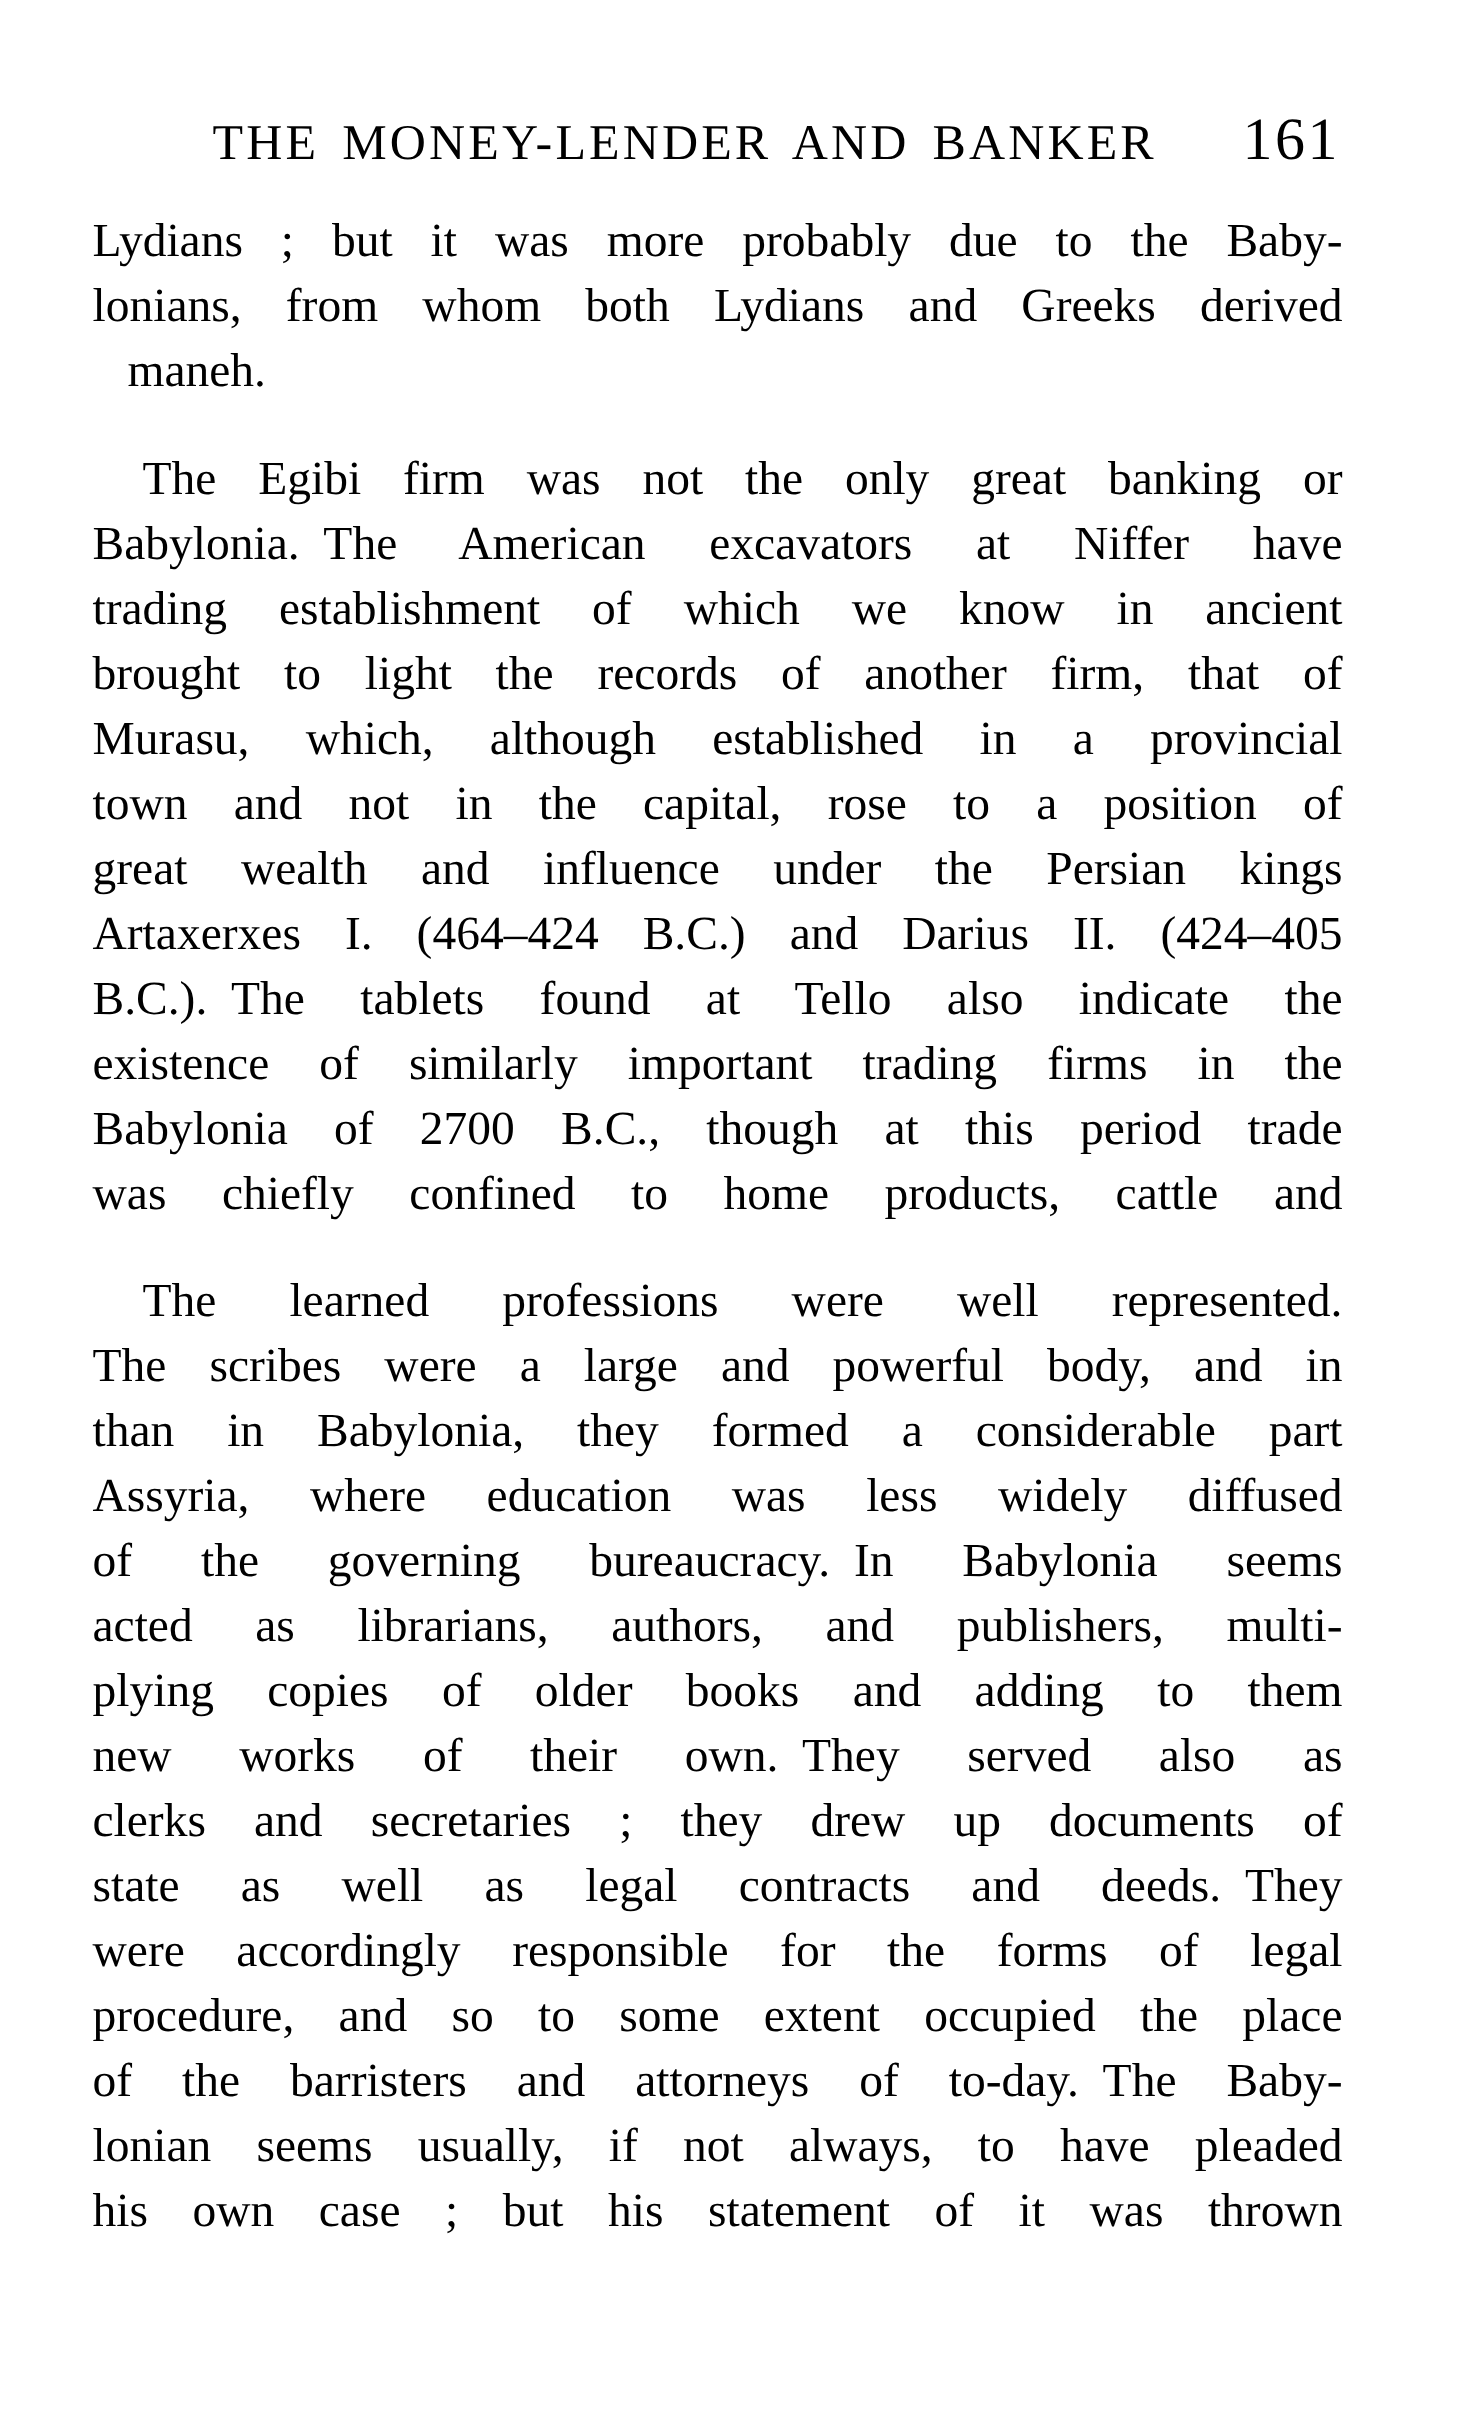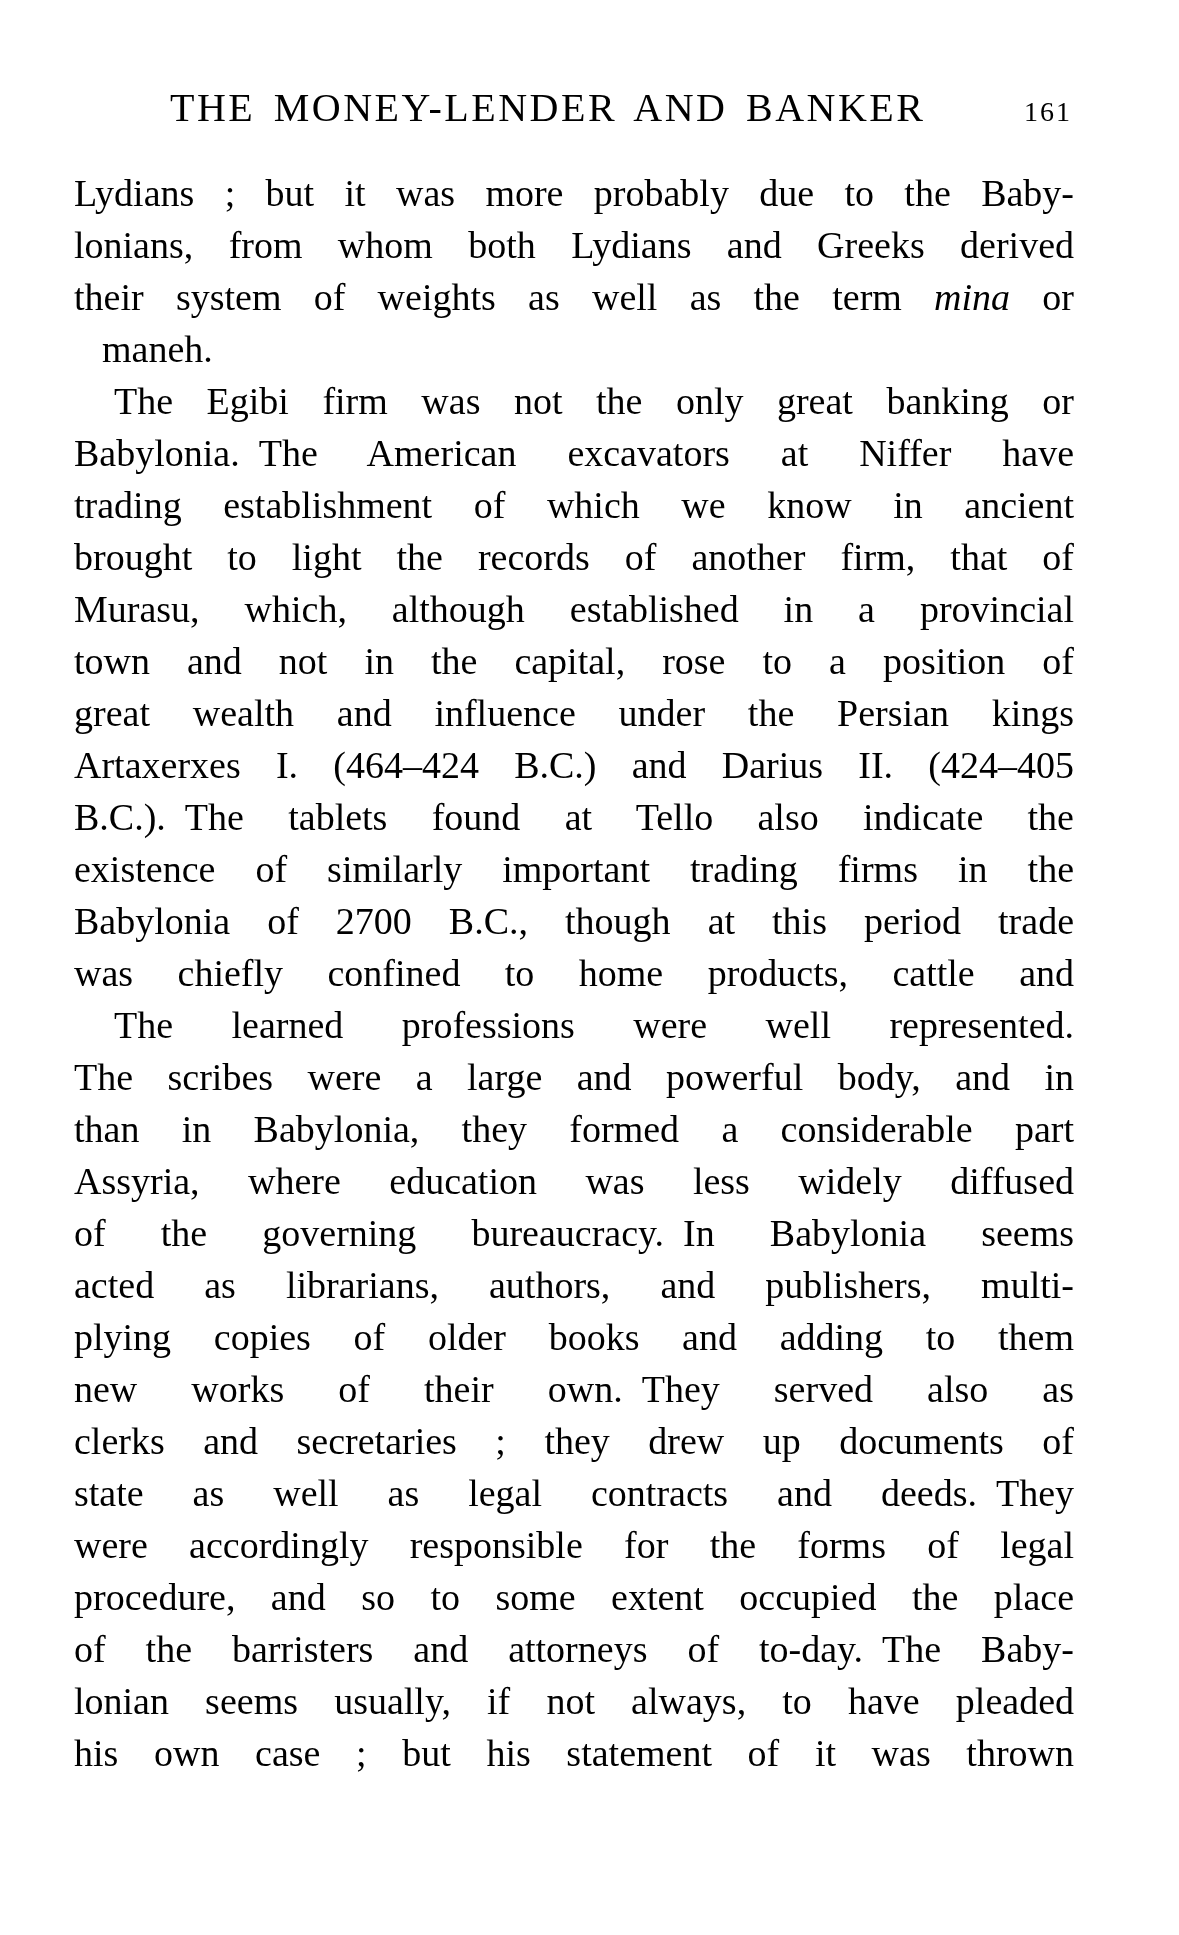--- a/index.html
+++ b/index.html
@@ -25,21 +25,21 @@
     justify-content: space-between;
     align-items: baseline;
     white-space: nowrap;
   }
   .header-title {
     font-size: 40px;
     letter-spacing: 2.5px;
     word-spacing: 6px;
   }
   .page-number {
-    font-size: 28px;
+    font-size: 48px;
     letter-spacing: 2px;
   }
   .body-text {
     position: absolute;
     top: 167px;
     left: 74px;
     width: 1000px;
   }
   .paragraph {
     margin: 0;
@@ -51,38 +51,38 @@
     text-align: justify;
     text-align-last: justify;
     white-space: normal;
   }
   .line.last {
     text-align-last: left;
     margin-left: 28px;
   }
   .paragraph.indent .line:first-child {
     text-indent: 40px;
+    margin-top: 34px;
   }
   .line i {
     font-style: italic;
   }
 </style>
 </head>
 <body>
 
 <div class="page">
   <div class="running-header">
     <span class="header-title">THE MONEY-LENDER AND BANKER</span>
     <span class="page-number">161</span>
   </div>
   <div class="body-text">
       <div class="paragraph">
         <div class="line">Lydians ; but it was more probably due to the Baby-</div>
         <div class="line">lonians, from whom both Lydians and Greeks derived</div>
-        <div class="line">their system of weights as well as the term <i>mina</i> or</div>
         <div class="line last">maneh.</div>
       </div>
       <div class="paragraph indent">
         <div class="line">The Egibi firm was not the only great banking or</div>
         <div class="line">Babylonia. The American excavators at Niffer have</div>
         <div class="line">trading establishment of which we know in ancient</div>
         <div class="line">brought to light the records of another firm, that of</div>
         <div class="line">Murasu, which, although established in a provincial</div>
         <div class="line">town and not in the capital, rose to a position of</div>
         <div class="line">great wealth and influence under the Persian kings</div>

